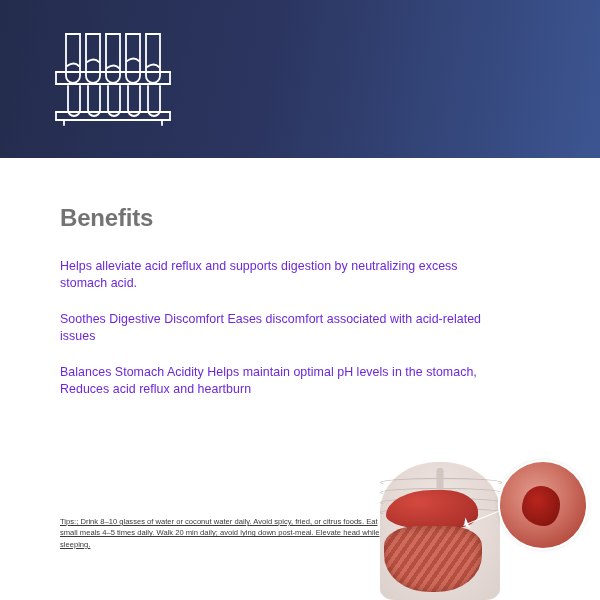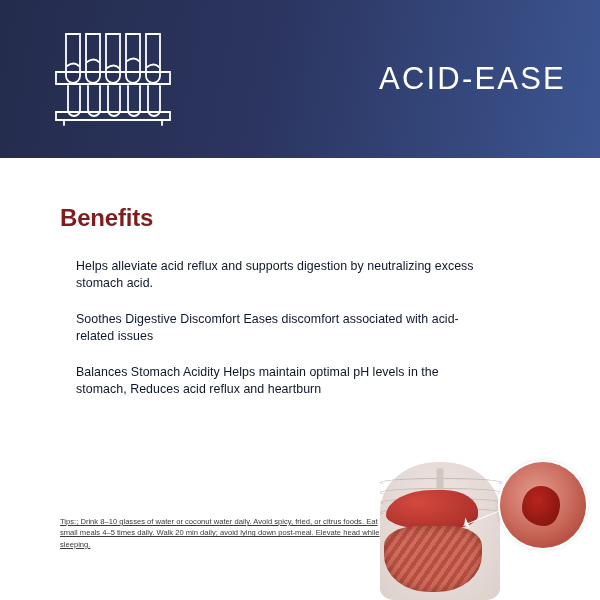--- a/index.html
+++ b/index.html
@@ -57,36 +57,35 @@
     top: 158px;
     width: 600px;
     height: 442px;
   }
   .section-title {
     position: absolute;
     left: 60px;
     top: 46px;
     font-size: 24px;
     font-weight: bold;
-    color: #7f1d1d;
+    color: #737373;
     letter-spacing: -0.2px;
   }
   .benefit-list {
     position: absolute;
     left: 60px;
     top: 100px;
     width: 432px;
   }
   .benefit-item {
     font-size: 12.4px;
     line-height: 16.5px;
-    color: #0f172a;
+    color: #6d28d9;
     margin-bottom: 20px;
     letter-spacing: 0.05px;
-    margin-left: 16px;
   }
   .tips {
     position: absolute;
     left: 60px;
     top: 358px;
     width: 320px;
     font-size: 7.6px;
     line-height: 11.4px;
     color: #3a3a3a;
     text-decoration: underline;
@@ -239,21 +238,20 @@
           <path d="M4 84 L4 92"></path>
           <path d="M118 84 L118 92"></path>
           <path d="M4 92 L118 92"></path>
 
           <path d="M12 92 L12 97"></path>
           <path d="M110 92 L110 97"></path>
         </g>
       </svg>
     </div>
 
-    <div class="brand-title">ACID-EASE</div>
   </div>
 
   <div class="content">
 
     <div class="section-title">Benefits</div>
 
     <div class="benefit-list">
       <div class="benefit-item">Helps alleviate acid reflux and supports digestion by neutralizing excess stomach acid.</div>
       <div class="benefit-item">Soothes Digestive Discomfort Eases discomfort associated with acid-related issues</div>
       <div class="benefit-item">Balances Stomach Acidity Helps maintain optimal pH levels in the stomach, Reduces acid reflux and heartburn</div>

